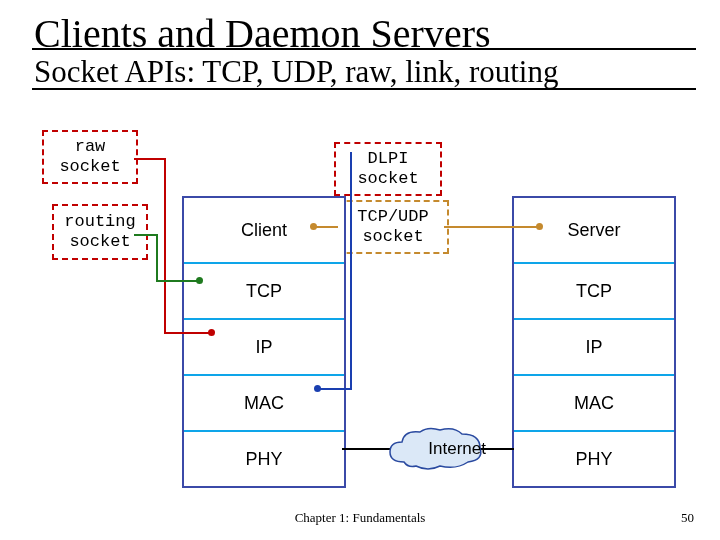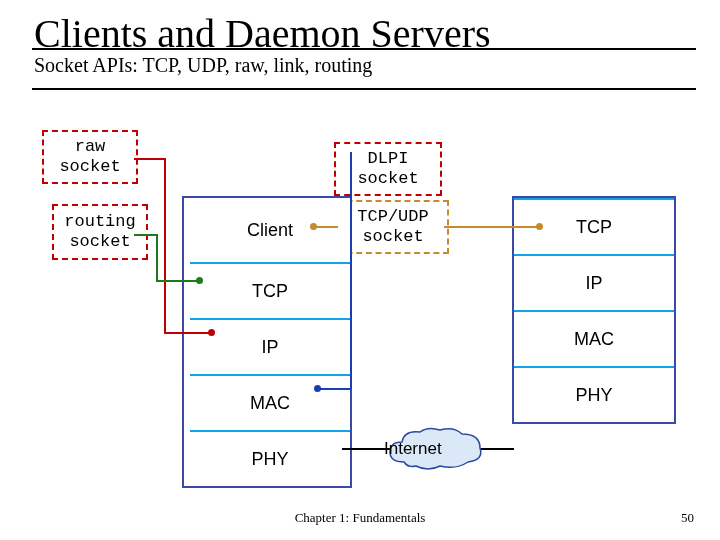--- a/index.html
+++ b/index.html
@@ -14,21 +14,21 @@
   .title {
     position: absolute;
     left: 34px;
     top: 10px;
     font-size: 40px;
   }
   .subtitle {
     position: absolute;
     left: 34px;
     top: 54px;
-    font-size: 20px;
+    font-size: 31px;
     text-align: center;
   }
   .hr {
     position: absolute;
     left: 32px;
     right: 24px;
     top: 48px;
     height: 2px;
     background: #000;
   }
@@ -52,21 +52,21 @@
     height: 54px;
     border-top: 2px solid #0ea5e9;
     display: flex;
     align-items: center;
     justify-content: center;
     font-size: 18px;
     font-family: Arial, Helvetica, sans-serif;
   }
   .stack .layer.top { height: 64px; border-top: none; }
 
-  .client-stack { left: 182px; top: 196px; padding-left: 6px; }
+  .client-stack { left: 182px; top: 196px; }
   .server-stack { left: 512px; top: 196px; }
 
   
   .dashed {
     position: absolute;
     border: 2px dashed;
     background: #fff;
     display: flex;
     flex-direction: column;
     align-items: center;
@@ -109,21 +109,21 @@
 
   
   .phy-hL { left: 342px; top: 448px; width: 60px; background: #000; }
   .phy-hR { left: 470px; top: 448px; width: 44px; background: #000; }
 
   
   .cloud {
     position: absolute;
     left: 384px; top: 424px;
     width: 102px; height: 50px;
-    display:flex;align-items:center;justify-content:flex-start;
+    display:flex;align-items:center;justify-content:flex-end;
     font-size: 17px; font-family: Arial, Helvetica, sans-serif;
   }
   .cloud svg { position:absolute; inset:0; }
   .cloud span { position:relative; z-index:2; }
 
   .footer {
     position: absolute;
     left: 0; right: 0; bottom: 14px;
     text-align: center;
     font-family: "Times New Roman", serif;
@@ -165,20 +165,21 @@
 
 <div class="stack client-stack">
   <div class="layer top">Client</div>
   <div class="layer">TCP</div>
   <div class="layer">IP</div>
   <div class="layer">MAC</div>
   <div class="layer">PHY</div>
 </div>
 
 <div class="stack server-stack">
+  <div class="layer top">Server</div>
   <div class="layer">TCP</div>
   <div class="layer">IP</div>
   <div class="layer">MAC</div>
   <div class="layer">PHY</div>
 </div>
 
 <div class="line h raw-h"></div>
 <div class="line v raw-v"></div>
 <div class="line h raw-h2"></div>
 <div class="raw-dot"></div>

